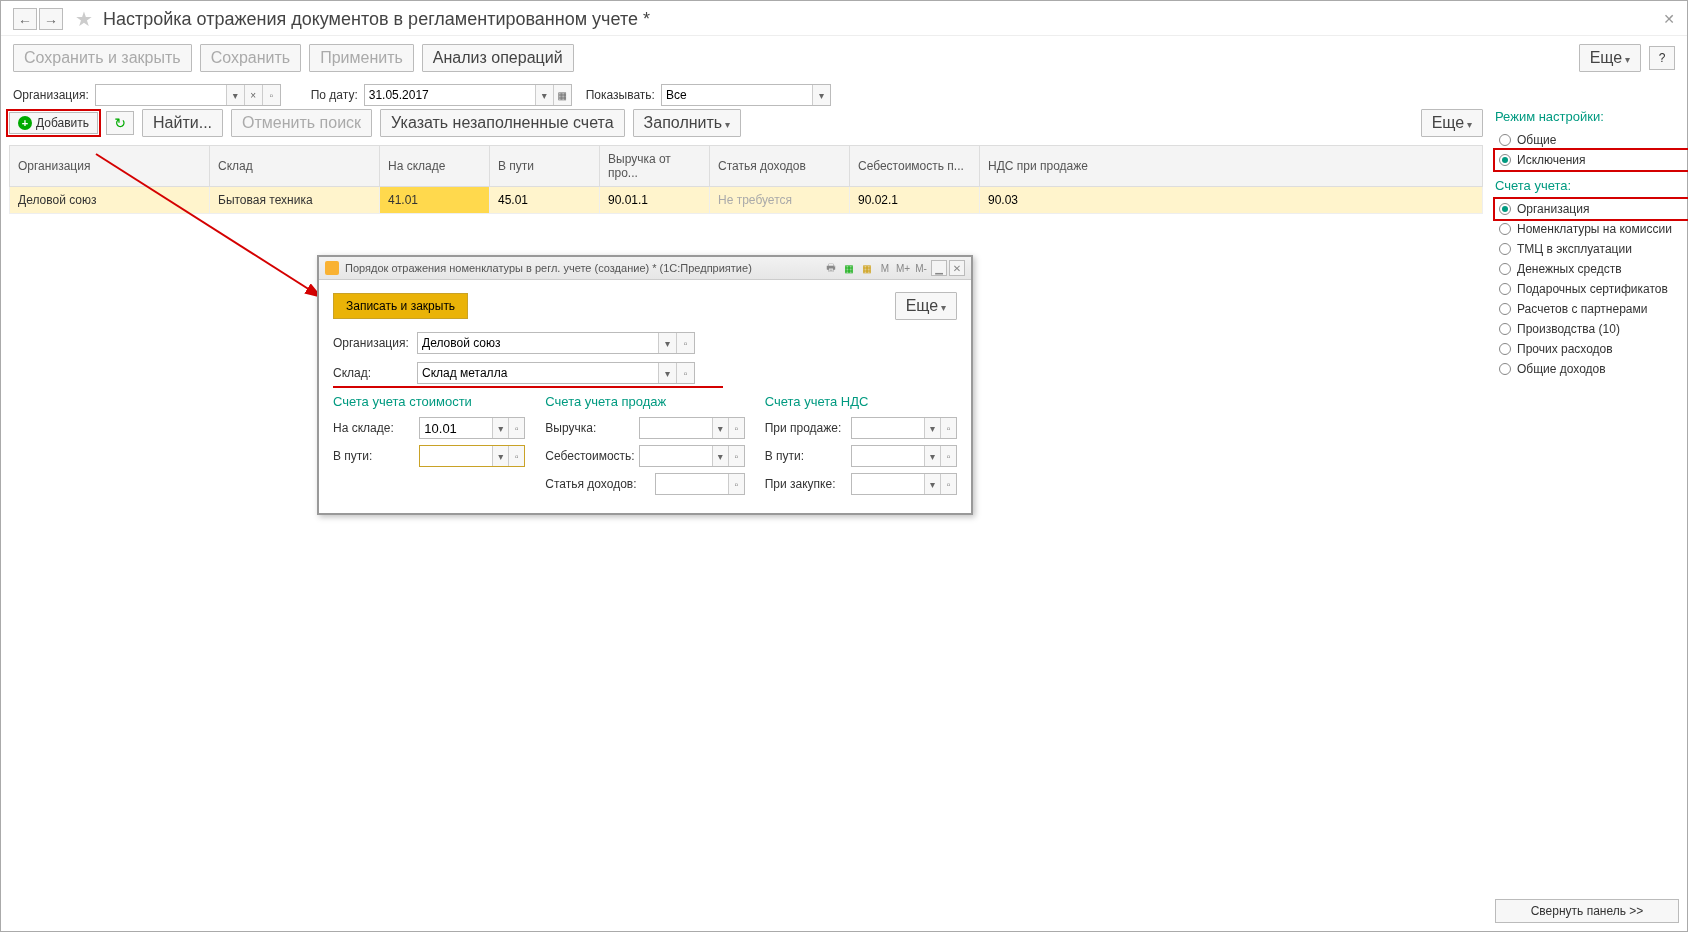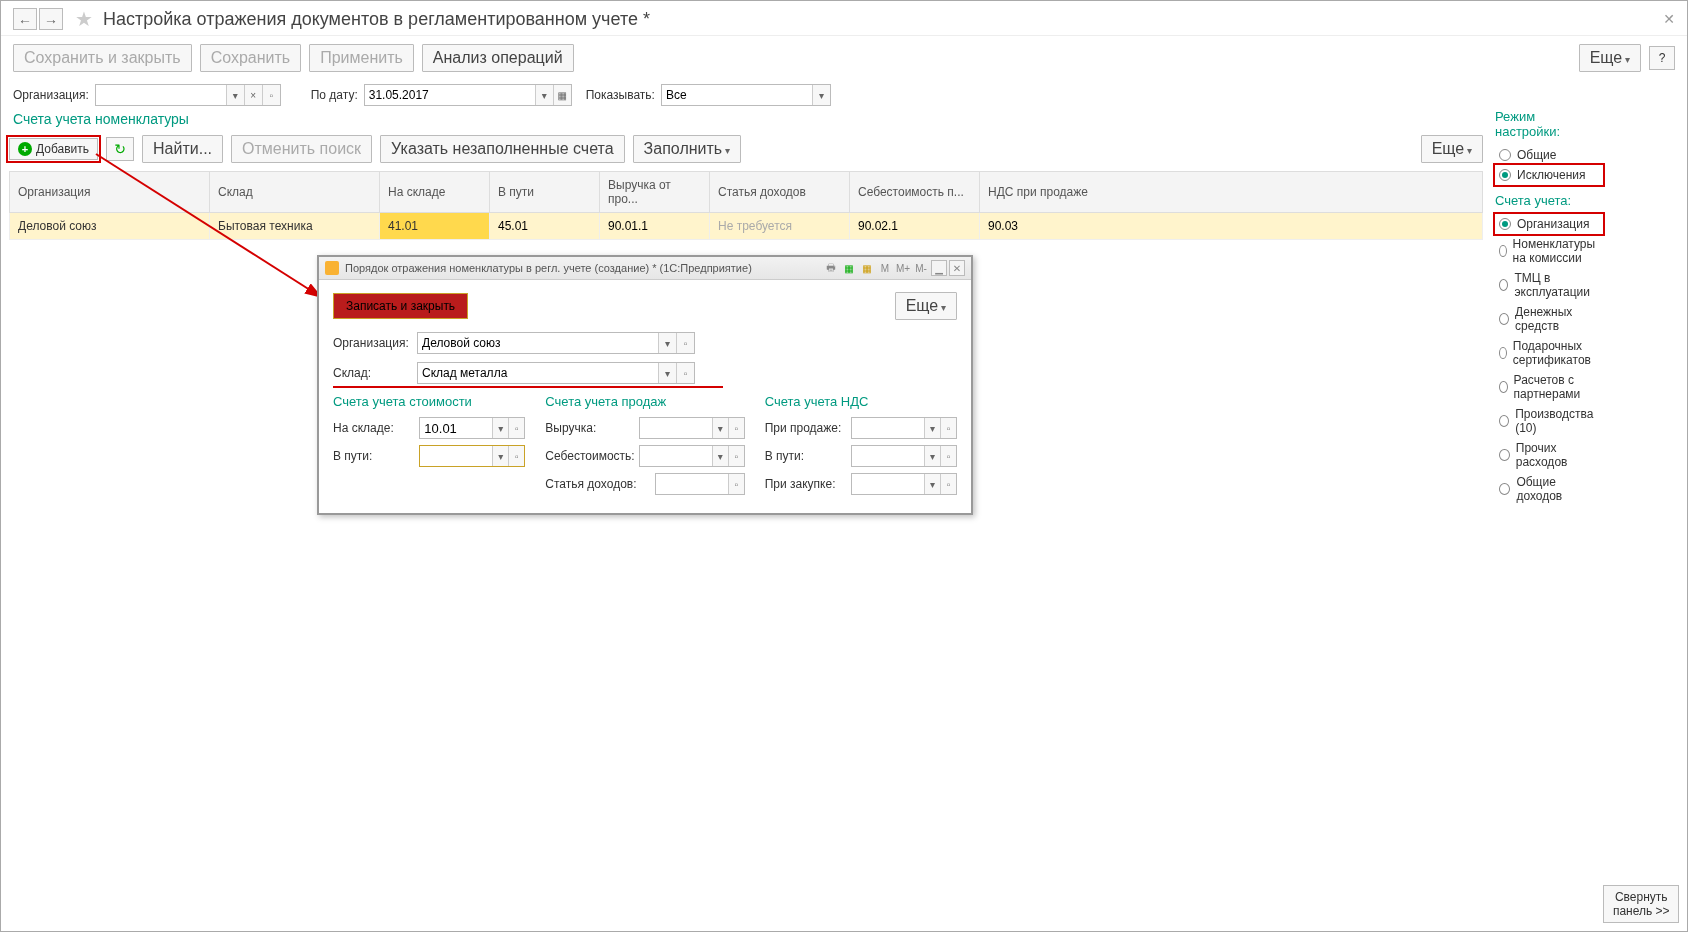--- a/index.html
+++ b/index.html
@@ -16,21 +16,21 @@
   .btn.more::after { content: " ▾"; font-size: 10px; color: #666; }
   .qbtn { width: 26px; height: 24px; border: 1px solid #bbb; background: #f7f7f7; display: flex; align-items: center; justify-content: center; cursor: pointer; }
   .spacer { flex: 1; }
   .filters { display: flex; align-items: center; padding: 4px 12px 10px 12px; gap: 6px; }
   .lbl { color: #333; }
   .combo { display: flex; border: 1px solid #bbb; height: 22px; background: #fff; }
   .combo input { border: none; padding: 0 4px; font-size: 12px; outline: none; }
   .combo .ctl { width: 18px; border-left: 1px solid #ccc; display: flex; align-items: center; justify-content: center; font-size: 10px; color: #666; cursor: pointer; background: #f7f7f7; }
   .main { display: flex; position: absolute; top: 108px; bottom: 8px; left: 8px; right: 8px; }
   .left { flex: 1; display: flex; flex-direction: column; border-right: 0; }
-  .right { width: 196px; padding-left: 12px; display: flex; flex-direction: row; }
+  .right { width: 196px; padding-left: 12px; display: flex; flex-direction: column; }
   .section-title { color: #009a80; font-size: 14px; margin: 2px 0 8px 4px; }
   .tbl-toolbar { display: flex; align-items: center; gap: 8px; padding: 0 0 8px 0; }
   .add-btn { border: 1px solid #bbb; background: #f7f7f7; padding: 3px 8px; display: flex; align-items: center; gap: 4px; cursor: pointer; outline: 2px solid #d40000; outline-offset: 1px; }
   .add-plus { width: 14px; height: 14px; background: #0a0; border-radius: 50%; color: #fff; display: flex; align-items: center; justify-content: center; font-weight: bold; font-size: 11px; }
   .refresh { border: 1px solid #bbb; background: #f7f7f7; width: 28px; height: 24px; display: flex; align-items: center; justify-content: center; cursor: pointer; color: #0a0; font-size: 14px; }
   .table { border: 1px solid #ccc; border-collapse: collapse; width: 100%; }
   .table th { background: #f4f4f4; border: 1px solid #ddd; padding: 6px 8px; text-align: left; font-weight: normal; color: #555; font-size: 12px; }
   .table td { border: 1px solid #eee; padding: 6px 8px; font-size: 12px; }
   .row-sel td { background: #fff4cc; }
   .cell-edit { background: #ffd94d !important; }
@@ -47,21 +47,21 @@
   
   .modal { position: absolute; left: 316px; top: 254px; width: 656px; border: 2px solid #999; background: #fff; box-shadow: 2px 2px 6px rgba(0,0,0,0.25); }
   .modal-tb { background: linear-gradient(#f2f2f2,#e6e6e6); border-bottom: 1px solid #ccc; display: flex; align-items: center; padding: 3px 6px; font-size: 11px; color: #555; }
   .modal-tb .ico { width: 14px; height: 14px; background: #f9b233; border-radius: 2px; margin-right: 6px; }
   .modal-tb .ticons { margin-left: auto; display: flex; gap: 2px; align-items: center; }
   .modal-tb .tic { width: 16px; height: 16px; display: flex; align-items: center; justify-content: center; border: 1px solid transparent; font-size: 10px; color: #888; cursor: pointer; }
   .modal-tb .tic.box { border: 1px solid #bbb; background: #f4f4f4; }
   .modal-body { padding: 12px 14px; }
   .modal-title { font-size: 16px; color: #333; margin-bottom: 10px; }
   .modal-actions { display: flex; align-items: center; margin-bottom: 12px; }
-  .yellow-btn { background: #b91c1c; border: 1px solid #c9a227; padding: 5px 12px; font-size: 12px; cursor: pointer; }
+  .yellow-btn { background: #eab308; border: 1px solid #c9a227; padding: 5px 12px; font-size: 12px; cursor: pointer; }
   .frow { display: flex; align-items: center; gap: 6px; margin-bottom: 8px; position: relative; }
   .frow .flbl { width: 78px; }
   .red-ul { position: absolute; height: 2px; background: #d40000; }
   .cols { display: flex; gap: 20px; margin-top: 10px; }
   .col { flex: 1; }
   .col h5 { color: #009a80; font-weight: normal; font-size: 13px; margin: 0 0 8px 0; }
   .crow { display: flex; align-items: center; gap: 4px; margin-bottom: 6px; }
   .crow .clbl { flex: 1; font-size: 12px; }
   .mini-combo { display: flex; border: 1px solid #bbb; height: 22px; background: #fff; }
   .mini-combo input { width: 72px; border: none; padding: 0 4px; font-size: 13px; outline: none; }
@@ -109,21 +109,20 @@
     </div>
     <span class="lbl" style="margin-left:8px">Показывать:</span>
     <div class="combo">
       <input style="width: 150px;" value="Все">
       <div class="ctl">▾</div>
     </div>
   </div>
 
   <div class="main">
     <div class="left">
-      <div class="section-title">Счета учета номенклатуры</div>
       <div class="tbl-toolbar">
         <div class="add-btn">
           <div class="add-plus">+</div>
           <span>Добавить</span>
         </div>
         <div class="refresh">↻</div>
         <button class="btn">Найти...</button>
         <button class="btn disabled">Отменить поиск</button>
         <button class="btn">Указать незаполненные счета</button>
         <button class="btn more">Заполнить</button>

